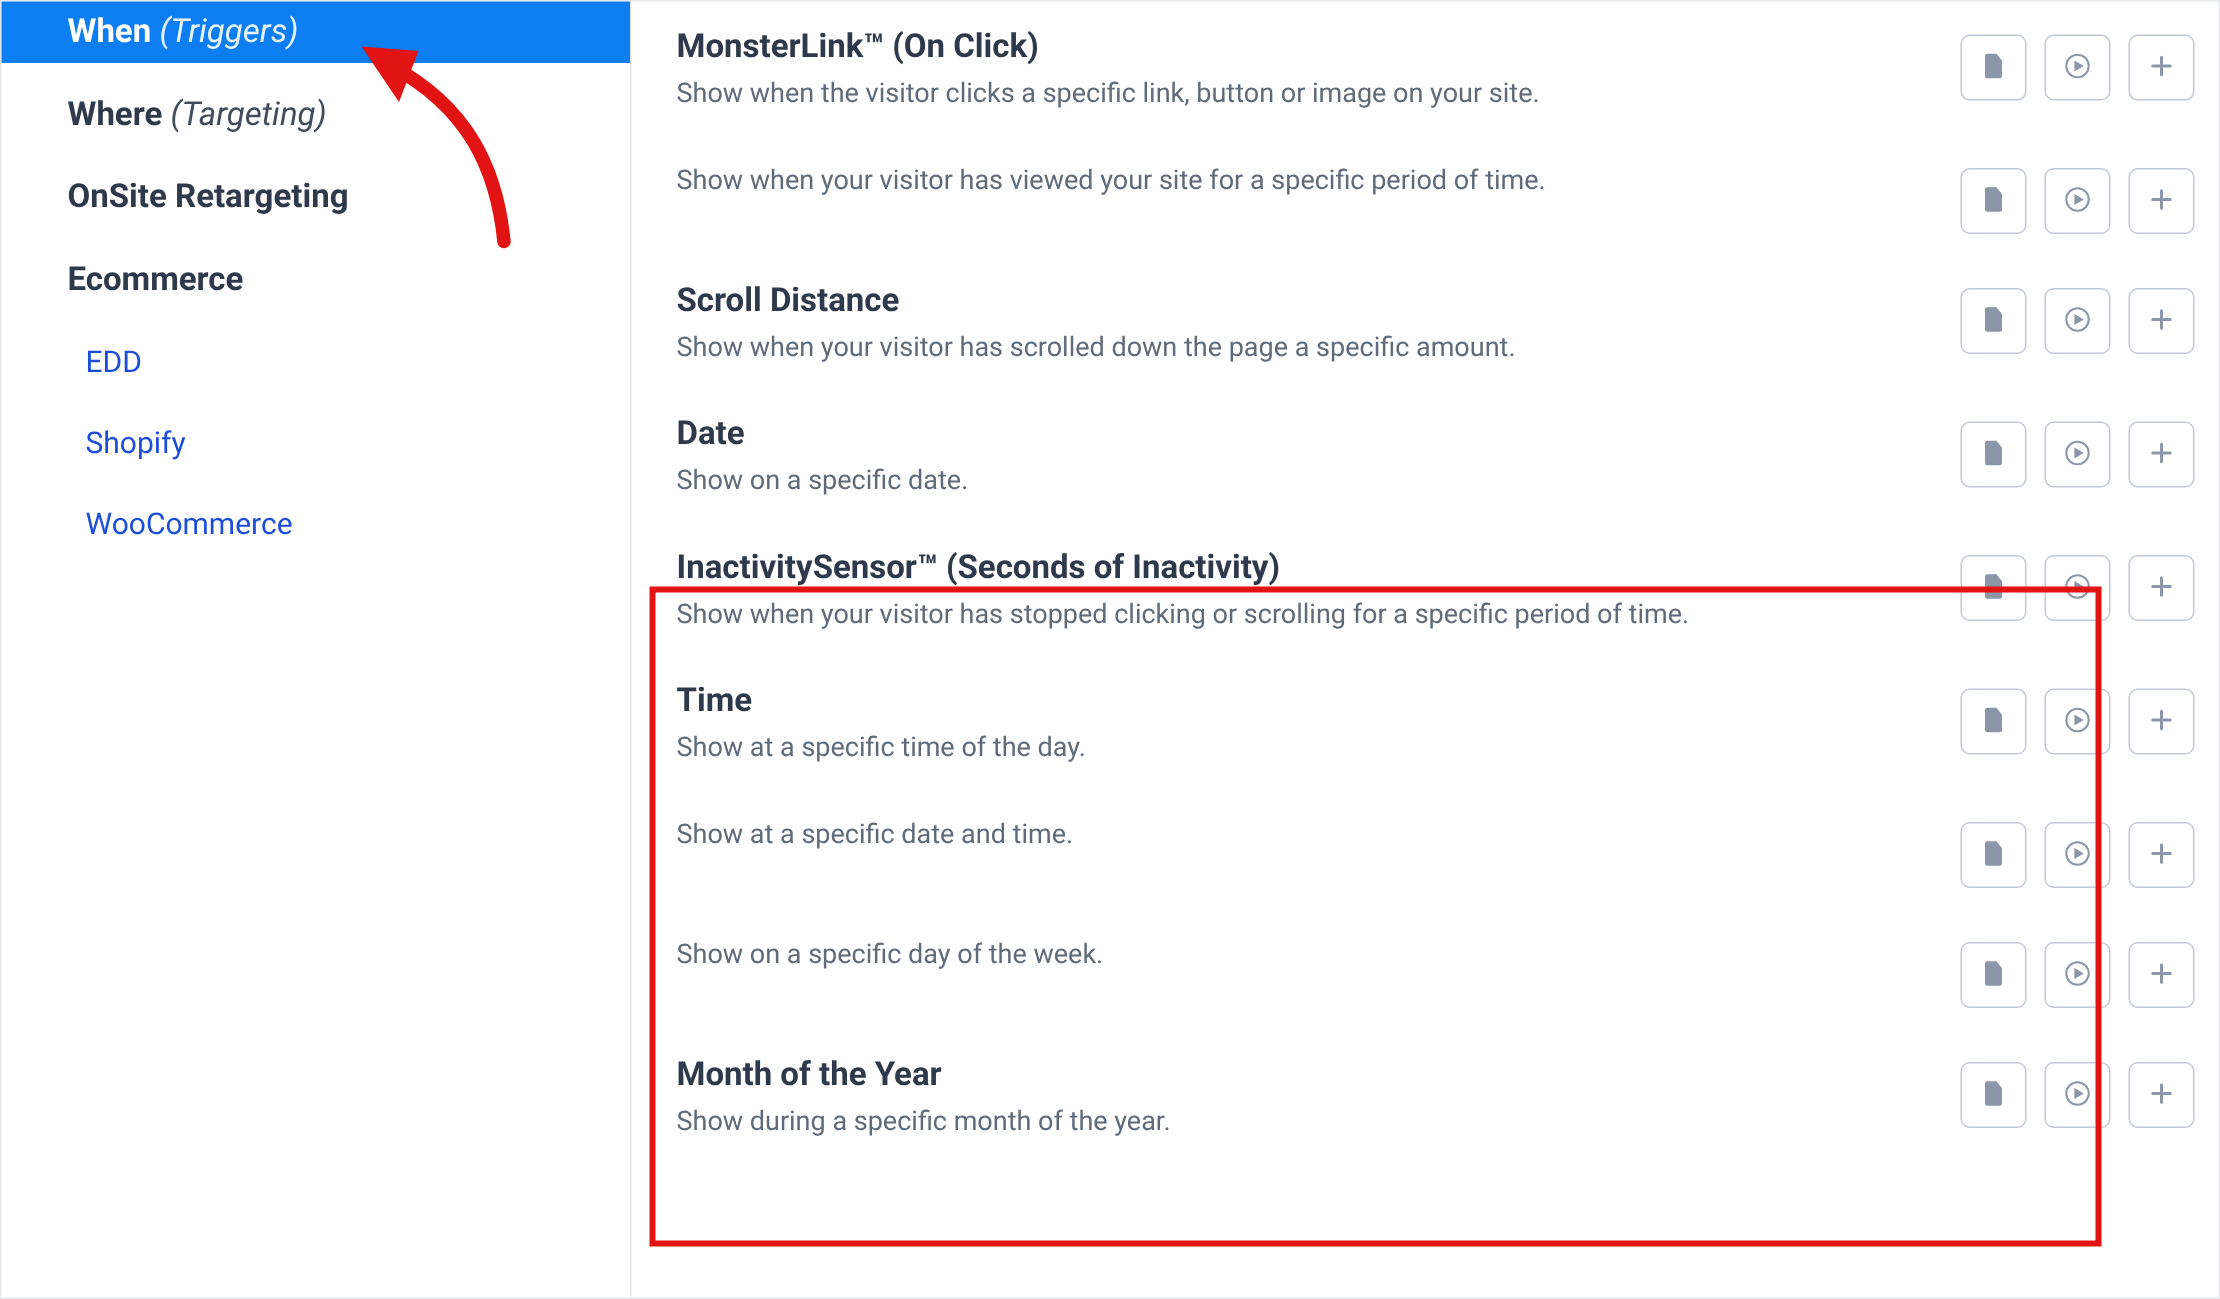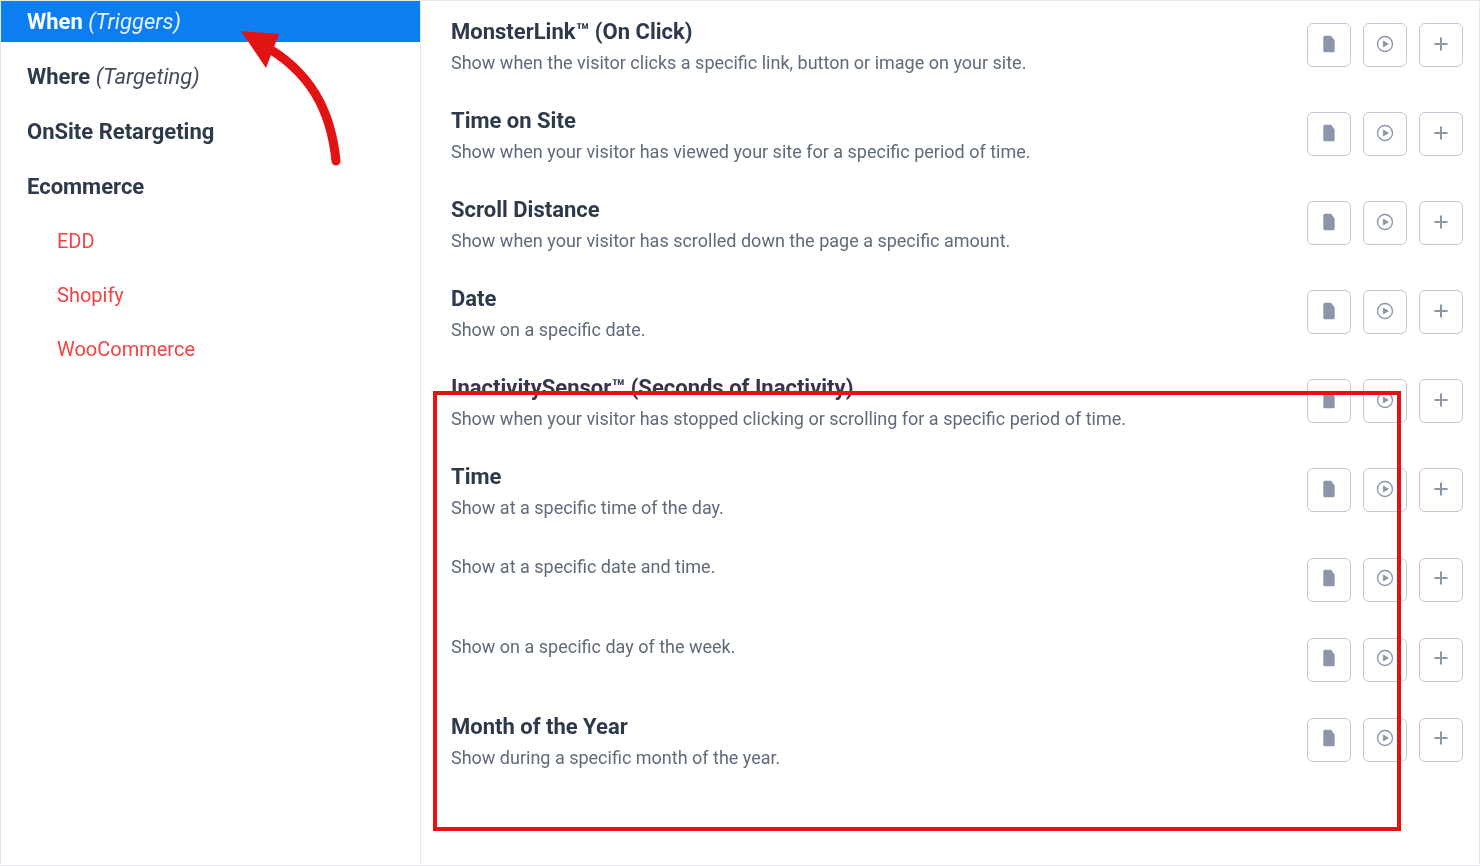--- a/index.html
+++ b/index.html
@@ -1,24 +1,24 @@
 <!DOCTYPE html>
 <html><head>
 <meta charset="utf-8">
 <style>
   * { box-sizing: border-box; margin: 0; padding: 0; }
   html, body { width: 1480px; height: 866px; font-family: -apple-system, BlinkMacSystemFont, "Segoe UI", Roboto, Helvetica, Arial, sans-serif; background:#fff; }
   .container { display:flex; width:100%; height:100%; border:1px solid #e5e7eb; position:relative; }
   
   .sidebar { width:420px; border-right:1px solid #e5e7eb; }
-  .side-item { padding:8px 26px; font-size:22px; color:#2e3a4b; cursor:pointer; }
+  .side-item { padding:8px 44px; font-size:22px; color:#2e3a4b; cursor:pointer; }
   .side-item.active { background:#0d7ef2; color:#fff; font-weight:700; }
   .side-sub { font-style:italic; font-weight:400; opacity:.9; }
   .side-heading { font-weight:700; }
-  .side-child { padding:8px 26px 8px 56px; font-size:20px; color:#ef4444; cursor:pointer; }
+  .side-child { padding:8px 26px 8px 56px; font-size:20px; color:#1d4ed8; cursor:pointer; }
   .side-list { display:flex; flex-direction:column; gap:14px; padding-top:0; }
   
   .main { flex:1; position:relative; padding: 0 16px 0 30px; }
   .rule-row { display:flex; align-items:flex-start; justify-content:space-between; padding:18px 0 14px 0; }
   .rule-text { max-width:740px; }
   .rule-title { font-size:22px; font-weight:700; color:#2e3a4b; margin-bottom:6px; }
   .rule-desc { font-size:18px; color:#5f6b7a; line-height:1.45; }
   .rule-actions { display:flex; gap:12px; margin-top:4px; flex-shrink:0; }
   .icon-btn { width:44px; height:44px; border:1px solid #c2c9d6; border-radius:6px; display:flex; align-items:center; justify-content:center; background:#fff; cursor:pointer; color:#8b96a8; }
   .icon-btn svg { width:20px; height:20px; stroke:#8b96a8; fill:#8b96a8; }
@@ -83,21 +83,20 @@
           </button>
           <button class="icon-btn">
             <span><svg viewBox="0 0 24 24">
                 <path d="M12 5v14M5 12h14" stroke="#8b96a8" stroke-width="2.4" stroke-linecap="round"></path>
               </svg></span>
           </button>
         </div>
       </div>
       <div class="rule-row">
         <div class="rule-text">
-          <div class="rule-title">Time on Site</div>
           <div class="rule-desc">Show when your visitor has viewed your site for a specific period of time.</div>
         </div>
         <div class="rule-actions">
           <button class="icon-btn">
             <span><svg viewBox="0 0 24 24" fill="none">
                 <path d="M14 3H7a1 1 0 0 0-1 1v16a1 1 0 0 0 1 1h10a1 1 0 0 0 1-1V8l-4-5z" stroke="#8b96a8" stroke-width="1.6"></path>
                 <path d="M14 3v5h4" stroke="#8b96a8" stroke-width="1.6"></path>
                 <path d="M9 13h6M9 16h6" stroke="#8b96a8" stroke-width="1.6" stroke-linecap="round"></path>
               </svg></span>
           </button>

